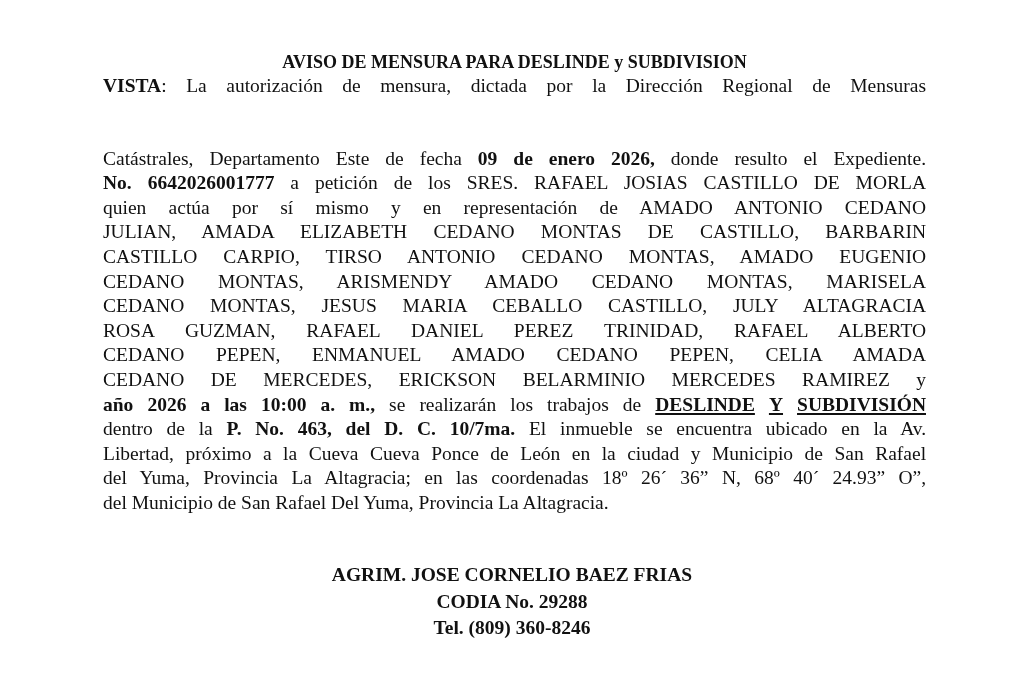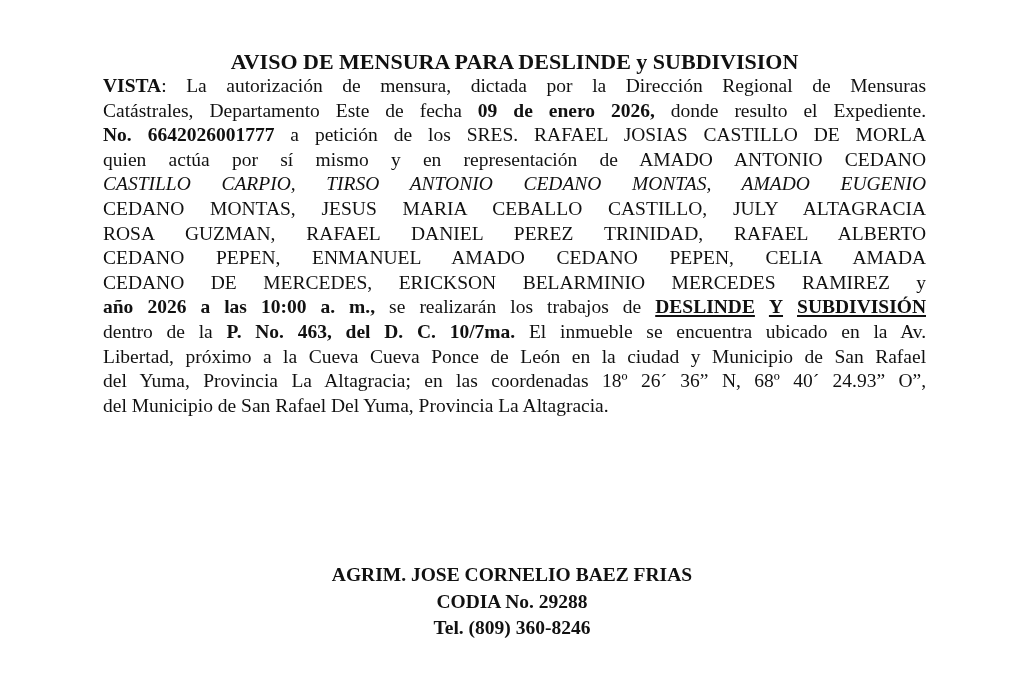--- a/index.html
+++ b/index.html
@@ -3,21 +3,21 @@
 <meta charset="utf-8">
 <style>
   html, body { margin: 0; padding: 0; background: #ffffff; }
   body {
     width: 1024px; height: 680px; overflow: hidden; position: relative;
     font-family: "Liberation Serif", "DejaVu Serif", serif;
     color: #111111;
   }
   .doc { position: absolute; left: 103px; top: 50px; width: 823px; }
   .title {
-    text-align: center; font-weight: bold; font-size: 22px;
+    text-align: center; font-weight: bold; font-size: 18px;
     line-height: 24px; height: 24px; white-space: nowrap;
   }
   .line {
     font-size: 19.5px; line-height: 24.6px; height: 24.6px;
     text-align: justify; text-align-last: justify; white-space: nowrap;
     overflow: visible;
   }
   .line.last { text-align-last: left; }
   .line span { white-space: pre; }
   .b { font-weight: bold; }
@@ -28,24 +28,26 @@
     font-family: "Liberation Serif", "DejaVu Serif", serif;
   }
 </style>
 </head>
 <body>
 
 <div class="doc">
   <div class="title">AVISO DE MENSURA PARA DESLINDE y SUBDIVISION</div>
   <div id="body">
       <div class="line" style="white-space: normal;"><span class="b">VISTA</span><span>:</span> <span>La</span> <span>autorización</span> <span>de</span> <span>mensura,</span> <span>dictada</span> <span>por</span> <span>la</span> <span>Dirección</span> <span>Regional</span> <span>de</span> <span>Mensuras</span></div>
-      <div class="line" style="white-space: normal;"><span>Catástrales,</span> <span>Departamento</span> <span>Este</span> <span>de</span> <span>fecha</span> <span class="b">09</span> <span class="b">de</span> <span class="b">enero</span> <span class="b">2026,</span> <span>donde</span> <span>resulto</span> <span>el</span> <span>Expediente.</span></div>
+      <div class="line" style="white-space: normal; margin-top: 48px;"><span>Catástrales,</span> <span>Departamento</span> <span>Este</span> <span>de</span> <span>fecha</span> <span class="b">09</span> <span class="b">de</span> <span class="b">enero</span> <span class="b">2026,</span> <span>donde</span> <span>resulto</span> <span>el</span> <span>Expediente.</span></div>
       <div class="line" style="white-space: normal;"><span class="b">No.</span> <span class="b">6642026001777</span> <span>a</span> <span>petición</span> <span>de</span> <span>los</span> <span>SRES.</span> <span>RAFAEL</span> <span>JOSIAS</span> <span>CASTILLO</span> <span>DE</span> <span>MORLA</span></div>
       <div class="line" style="white-space: normal;"><span>quien</span> <span>actúa</span> <span>por</span> <span>sí</span> <span>mismo</span> <span>y</span> <span>en</span> <span>representación</span> <span>de</span> <span>AMADO</span> <span>ANTONIO</span> <span>CEDANO</span></div>
-      <div class="line" style="white-space: normal; font-style: italic;"><span>CASTILLO</span> <span>CARPIO,</span> <span>TIRSO</span> <span>ANTONIO</span> <span>CEDANO</span> <span>MONTAS,</span> <span>AMADO</span> <span>EUGENIO</span></div>
+      <div class="line" style="white-space: normal;"><span>JULIAN,</span> <span>AMADA</span> <span>ELIZABETH</span> <span>CEDANO</span> <span>MONTAS</span> <span>DE</span> <span>CASTILLO,</span> <span>BARBARIN</span></div>
+      <div class="line" style="white-space: normal;"><span>CASTILLO</span> <span>CARPIO,</span> <span>TIRSO</span> <span>ANTONIO</span> <span>CEDANO</span> <span>MONTAS,</span> <span>AMADO</span> <span>EUGENIO</span></div>
+      <div class="line" style="white-space: normal;"><span>CEDANO</span> <span>MONTAS,</span> <span>ARISMENDY</span> <span>AMADO</span> <span>CEDANO</span> <span>MONTAS,</span> <span>MARISELA</span></div>
       <div class="line" style="white-space: normal;"><span>CEDANO</span> <span>MONTAS,</span> <span>JESUS</span> <span>MARIA</span> <span>CEBALLO</span> <span>CASTILLO,</span> <span>JULY</span> <span>ALTAGRACIA</span></div>
       <div class="line" style="white-space: normal;"><span>ROSA</span> <span>GUZMAN,</span> <span>RAFAEL</span> <span>DANIEL</span> <span>PEREZ</span> <span>TRINIDAD,</span> <span>RAFAEL</span> <span>ALBERTO</span></div>
       <div class="line" style="white-space: normal;"><span>CEDANO</span> <span>PEPEN,</span> <span>ENMANUEL</span> <span>AMADO</span> <span>CEDANO</span> <span>PEPEN,</span> <span>CELIA</span> <span>AMADA</span></div>
       <div class="line" style="white-space: normal;"><span>CEDANO</span> <span>DE</span> <span>MERCEDES,</span> <span>ERICKSON</span> <span>BELARMINIO</span> <span>MERCEDES</span> <span>RAMIREZ</span> <span>y</span></div>
       <div class="line" style="white-space: normal;"><span class="b">año</span> <span class="b">2026</span> <span class="b">a</span> <span class="b">las</span> <span class="b">10:00</span> <span class="b">a.</span> <span class="b">m.,</span> <span>se</span> <span>realizarán</span> <span>los</span> <span>trabajos</span> <span>de</span> <span class="b u">DESLINDE</span> <span class="b u">Y</span> <span class="b u">SUBDIVISIÓN</span></div>
       <div class="line" style="white-space: normal;"><span>dentro</span> <span>de</span> <span>la</span> <span class="b">P.</span> <span class="b">No.</span> <span class="b">463,</span> <span class="b">del</span> <span class="b">D.</span> <span class="b">C.</span> <span class="b">10/7ma.</span> <span>El</span> <span>inmueble</span> <span>se</span> <span>encuentra</span> <span>ubicado</span> <span>en</span> <span>la</span> <span>Av.</span></div>
       <div class="line" style="white-space: normal;"><span>Libertad,</span> <span>próximo</span> <span>a</span> <span>la</span> <span>Cueva</span> <span>Cueva</span> <span>Ponce</span> <span>de</span> <span>León</span> <span>en</span> <span>la</span> <span>ciudad</span> <span>y</span> <span>Municipio</span> <span>de</span> <span>San</span> <span>Rafael</span></div>
       <div class="line" style="white-space: normal;"><span>del</span> <span>Yuma,</span> <span>Provincia</span> <span>La</span> <span>Altagracia;</span> <span>en</span> <span>las</span> <span>coordenadas</span> <span>18º</span> <span>26´</span> <span>36”</span> <span>N,</span> <span>68º</span> <span>40´</span> <span>24.93”</span> <span>O”,</span></div>
       <div class="line last" style="white-space: normal;"><span>del</span> <span>Municipio</span> <span>de</span> <span>San</span> <span>Rafael</span> <span>Del</span> <span>Yuma,</span> <span>Provincia</span> <span>La</span> <span>Altagracia.</span></div>
     </div>

